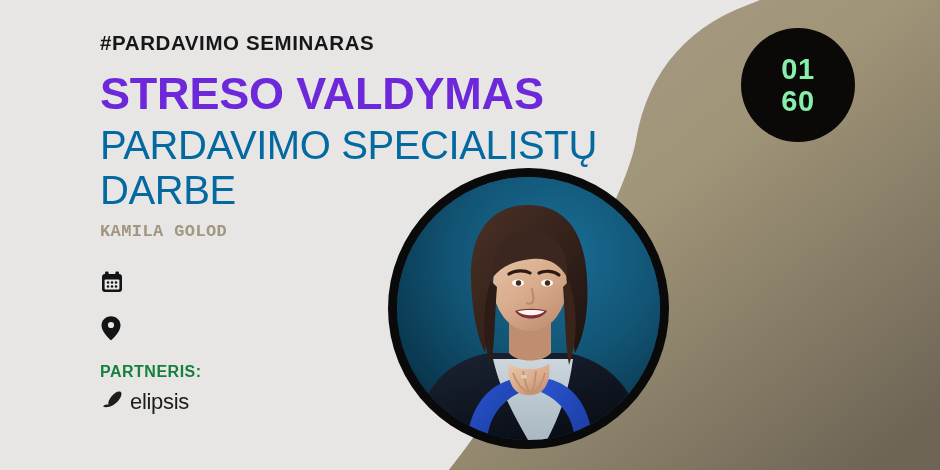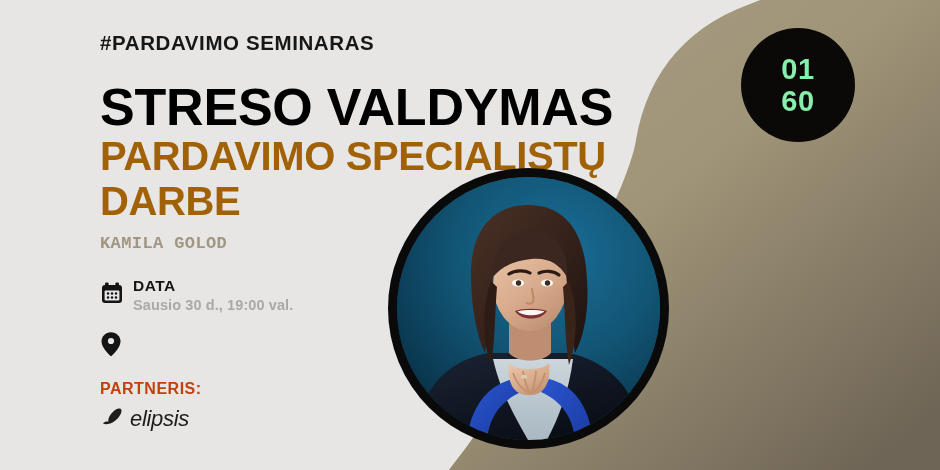--- a/index.html
+++ b/index.html
@@ -39,34 +39,35 @@
 
   .hashtag {
     font-size: 20.5px;
     font-weight: bold;
     letter-spacing: 0.6px;
     color: #171717;
     line-height: 1.1;
   }
 
   .title-gold {
-    margin-top: 25px;
-    font-size: 52px;
+    margin-top: 15px;
+    font-size: 45px;
     font-weight: bold;
     letter-spacing: -0.2px;
-    color: #000000;
+    color: #6d28d9;
     line-height: 1.05;
     white-space: nowrap;
   }
 
   .title-dark {
+    margin-top: 6px;
     font-size: 40px;
-    font-weight: bold;
+    font-weight: normal;
     letter-spacing: -0.4px;
-    color: #a16207;
+    color: #0369a1;
     line-height: 1.12;
     max-width: 600px;
   }
 
   .speaker {
     margin-top: 10px;
     font-size: 17px;
     font-weight: bold;
     letter-spacing: 0.4px;
     color: #a19681;
@@ -111,33 +112,32 @@
     line-height: 1.2;
   }
 
   
   #partner-block { margin-top: 20px; }
 
   .partner-label {
     font-size: 16px;
     font-weight: bold;
     letter-spacing: 0.5px;
-    color: #c2410c;
+    color: #15803d;
   }
 
   .partner-logo {
     margin-top: 8px;
     display: flex;
     align-items: center;
     gap: 4px;
   }
 
   .partner-name {
     font-size: 22px;
-    font-style: italic;
     font-weight: normal;
     color: #1d1d1d;
     letter-spacing: -0.3px;
   }
 
   
   #portrait {
     position: absolute;
     left: 388px;
     top: 168px;
@@ -227,24 +227,20 @@
             <g fill="#141414">
               <circle cx="8" cy="12.4" r="1.25"></circle>
               <circle cx="12" cy="12.4" r="1.25"></circle>
               <circle cx="16" cy="12.4" r="1.25"></circle>
               <circle cx="8" cy="16.4" r="1.25"></circle>
               <circle cx="12" cy="16.4" r="1.25"></circle>
               <circle cx="16" cy="16.4" r="1.25"></circle>
             </g>
           </svg>
         </div>
-        <div class="info-text">
-          <div class="info-label">DATA</div>
-          <div class="info-value">Sausio 30 d., 19:00 val.</div>
-        </div>
       </div>
 
       <div class="info-row">
         <div class="info-icon">
           <svg width="22" height="26" viewBox="0 0 22 26">
             <path d="M11 1.2 C5.7 1.2 1.5 5.3 1.5 10.4
                      C1.5 17.4 11 25.2 11 25.2
                      C11 25.2 20.5 17.4 20.5 10.4
                      C20.5 5.3 16.3 1.2 11 1.2 Z" fill="#141414"></path>
             <circle cx="11" cy="10" r="3.1" fill="#e7e6e5"></circle>

